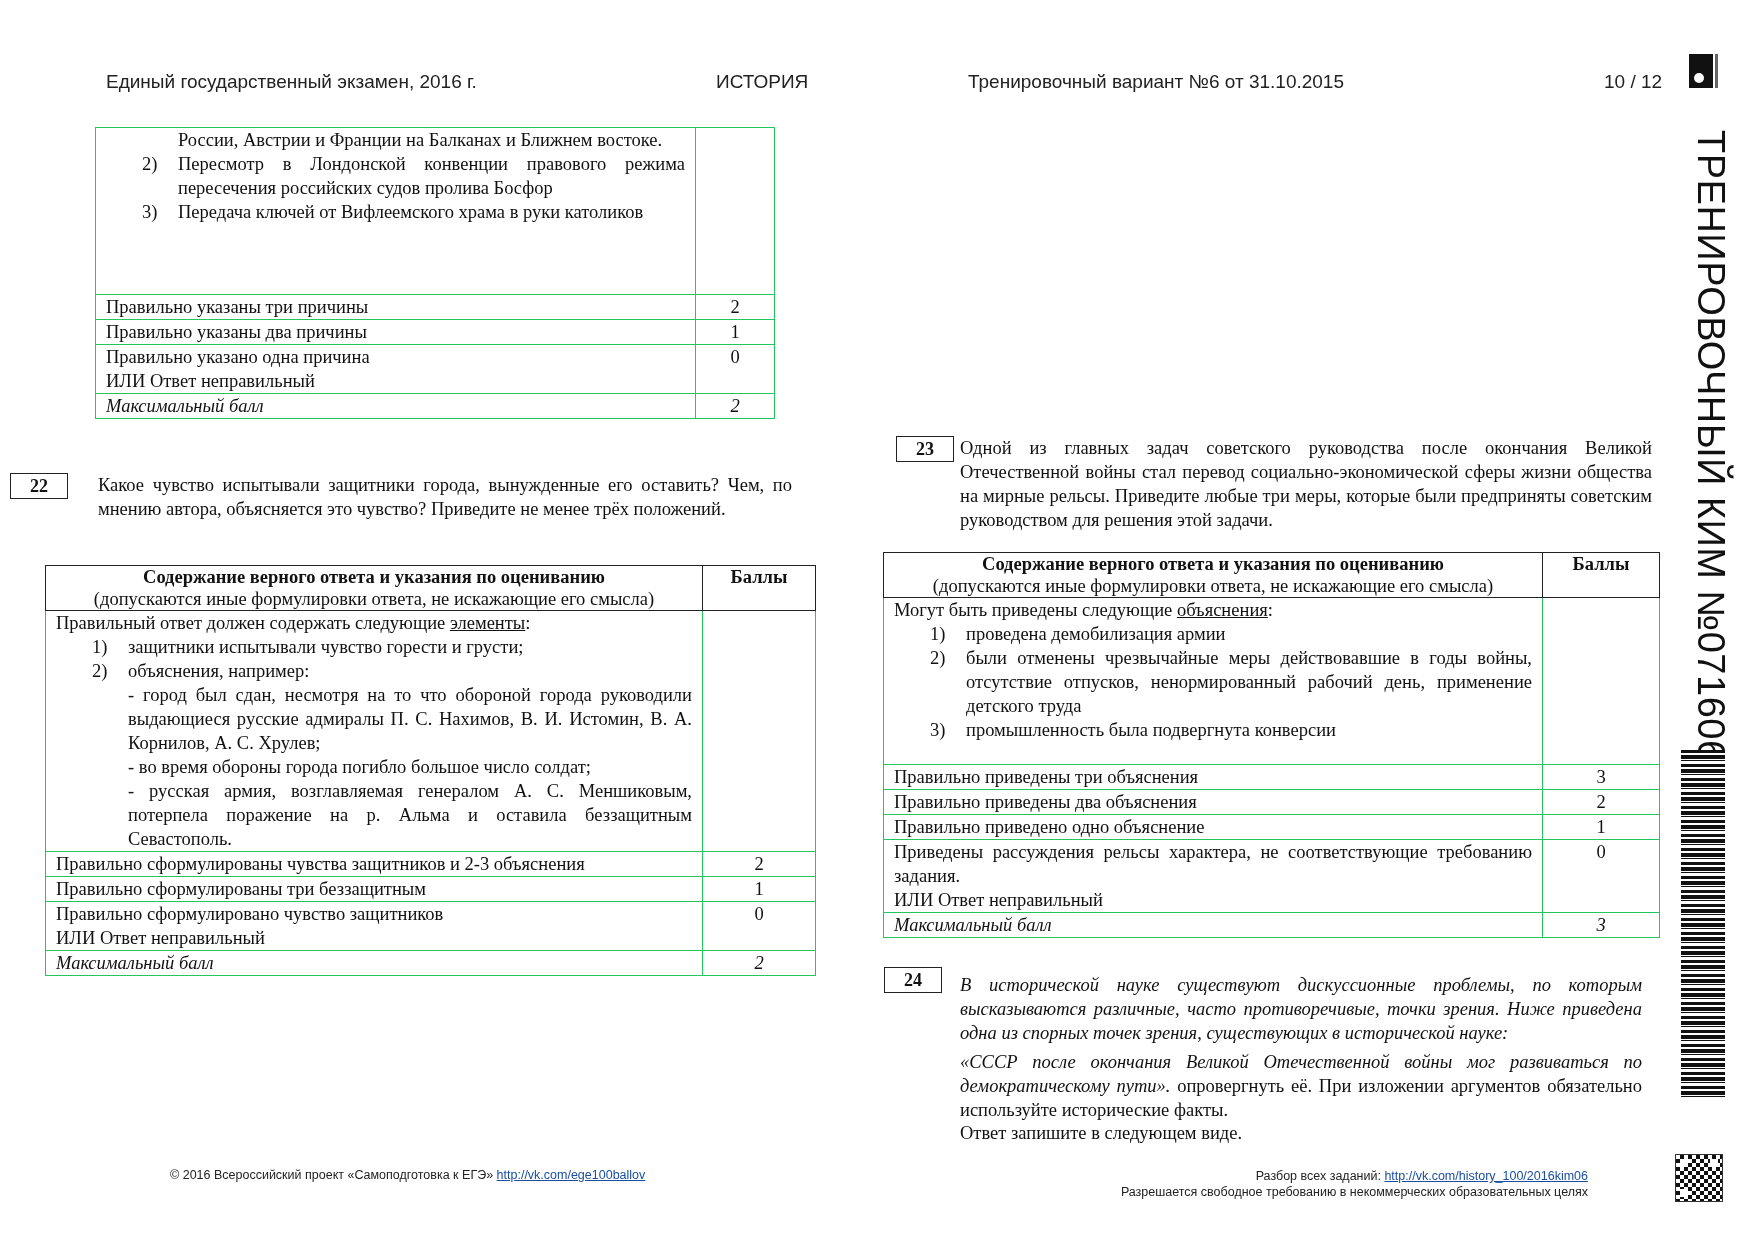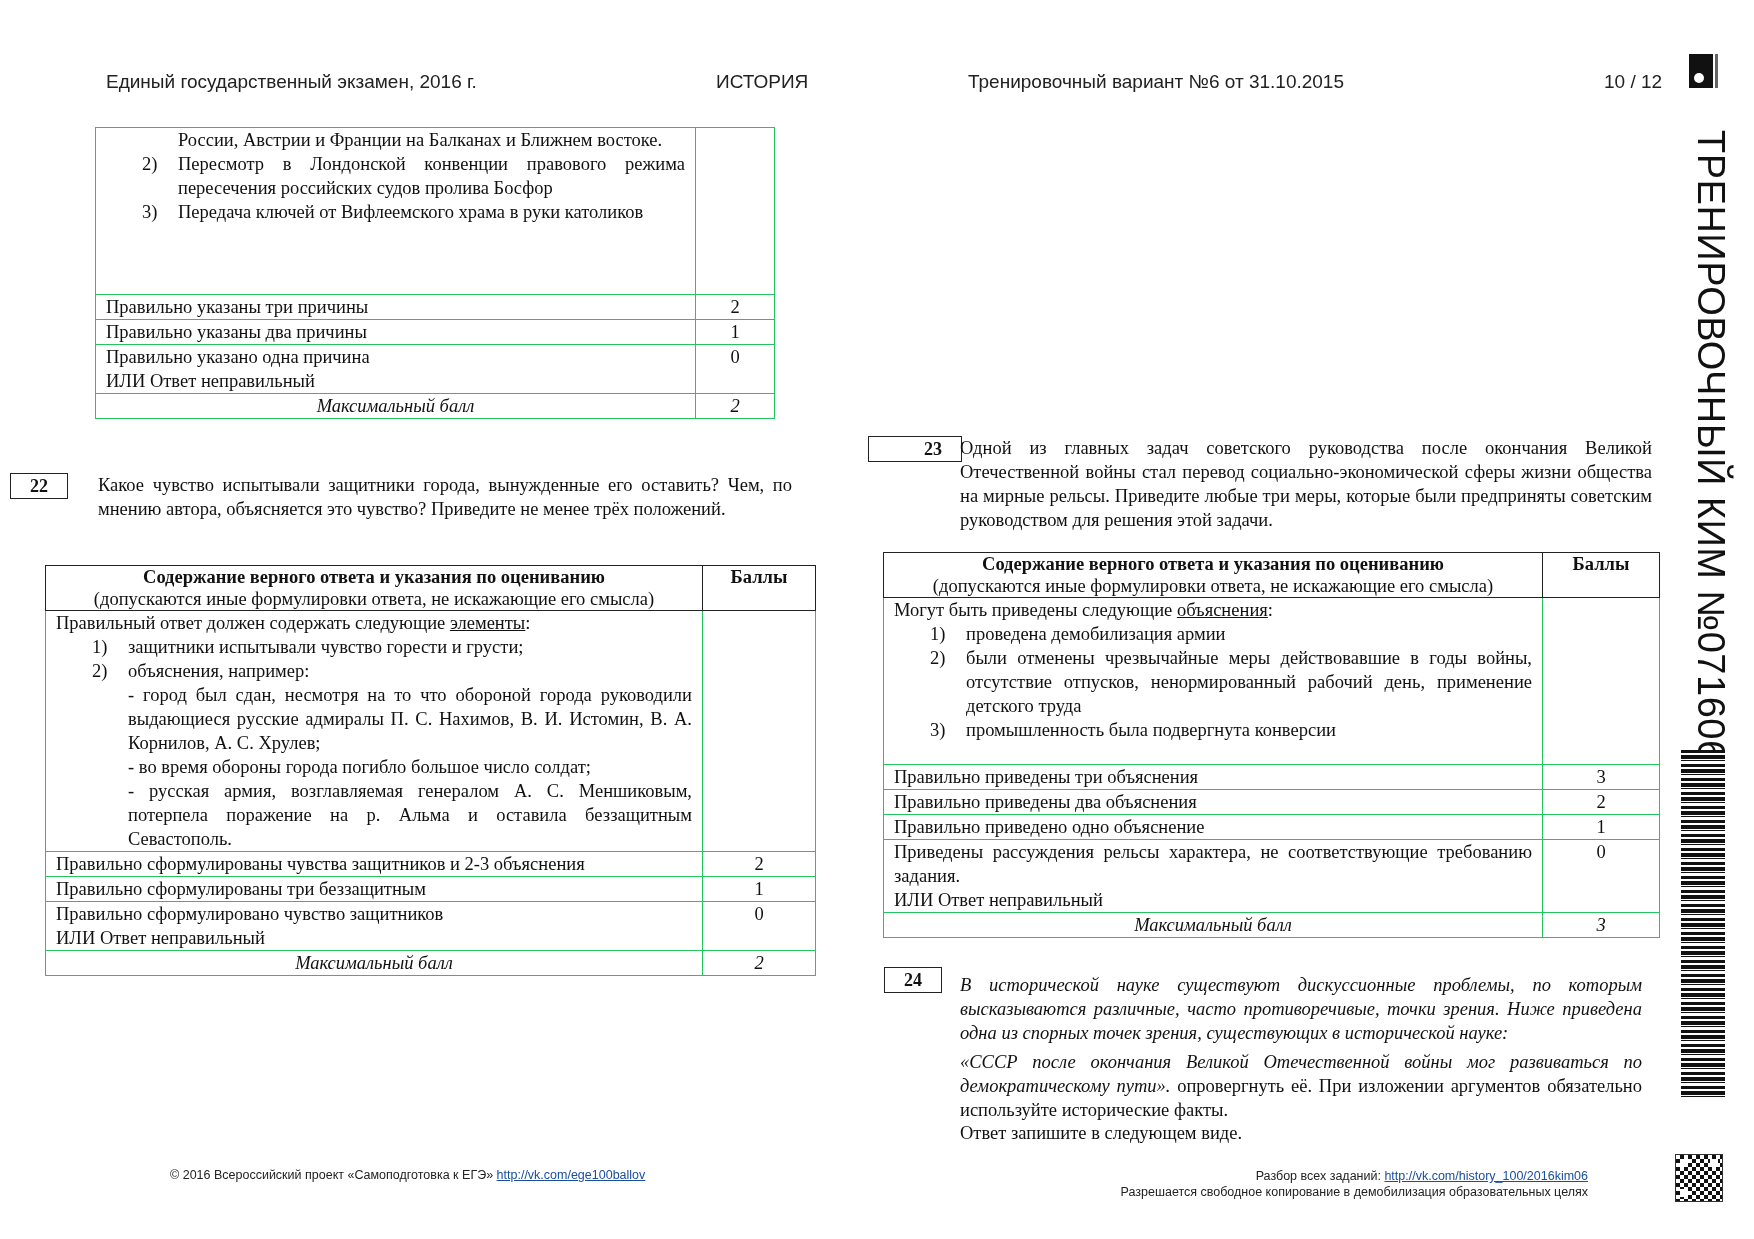--- a/index.html
+++ b/index.html
@@ -3,21 +3,21 @@
 <meta charset="utf-8">
 <style>
   html,body{margin:0;padding:0;background:#fff;}
   body{width:1754px;height:1239px;position:relative;overflow:hidden;color:#111;font-family:"Liberation Serif",serif;}
   .hdr{position:absolute;top:71px;font-family:"Liberation Sans",sans-serif;font-size:19px;color:#222;}
   .foot{position:absolute;font-family:"Liberation Sans",sans-serif;font-size:12.5px;color:#222;text-align:right;}
   .foot a{color:#1a4fa0;text-decoration:underline;}
   table.grid{position:absolute;border-collapse:collapse;font-size:18.5px;line-height:24px;}
   table.grid td{border:1px solid #22c55e;vertical-align:top;padding:0 10px;}
   table.grid td.score{text-align:center;width:78px;padding:0;}
-  table.grid td.maxlabel{text-align:center;font-style:italic;}
+  table.grid td.maxlabel{text-align:left;font-style:italic;}
   table.grid td.maxval{text-align:center;font-style:italic;}
   table.grid th{border:1px solid #222;font-weight:normal;padding:0 6px;line-height:22px;}
   .th-main{font-weight:bold;display:block;}
   .th-sub{display:block;}
   .num-box{position:absolute;border:1.5px solid #222;width:56px;height:24px;text-align:center;font-weight:bold;font-size:18px;line-height:24px;}
   .qtext{position:absolute;font-size:18.5px;line-height:24px;text-align:justify;}
   .ol{padding-left:36px;}
   .li{display:flex;}
   .li .n{width:36px;flex:none;text-align:left;}
   .li .t{flex:1;text-align:justify;}
@@ -131,21 +131,21 @@
         </td>
     <td class="score">0</td>
   </tr>
   <tr>
     <td class="maxlabel">Максимальный балл</td>
     <td class="maxval">2</td>
   </tr>
 </tbody>
   </table>
 
-<div class="num-box" style="left:868px;top:436px;padding-left:36px;">23</div>
+<div class="num-box" style="left:896px;top:436px;">23</div>
 <div class="qtext" style="left:960px;top:436px;width:692px;">Одной из главных задач советского руководства после окончания Великой Отечественной войны стал перевод социально-экономической сферы жизни общества на мирные рельсы. Приведите любые три меры, которые были предприняты советским руководством для решения этой задачи.</div>
 
 <table class="grid" style="left:883px;top:552px;width:777px;">
   <tbody>
       <tr>
     <th>
           <span class="th-main">Содержание верного ответа и указания по оцениванию</span>
           <span class="th-sub">(допускаются иные формулировки ответа, не искажающие его смысла)</span>
         </th>
     <th style="width:104px;vertical-align:top;">
@@ -207,14 +207,14 @@
     <span>ТРЕНИРОВОЧНЫЙ КИМ №071606</span>
   </div>
 <div class="barcode"></div>
 <div class="qr"></div>
 
 <div class="foot" style="left:170px;top:1168px;">
   <span>© 2016 Всероссийский проект «Самоподготовка к ЕГЭ» </span><a>http://vk.com/ege100ballov</a>
 </div>
 <div class="foot" style="left:1028px;top:1168px;width:560px;line-height:16px;">
   <div><span>Разбор всех заданий: </span><a>http://vk.com/history_100/2016kim06</a></div>
-  <div>Разрешается свободное копирование в демобилизация образовательных целях</div>
+  <div>Разрешается свободное требованию в некоммерческих образовательных целях</div>
 </div>
 
 </body></html>

